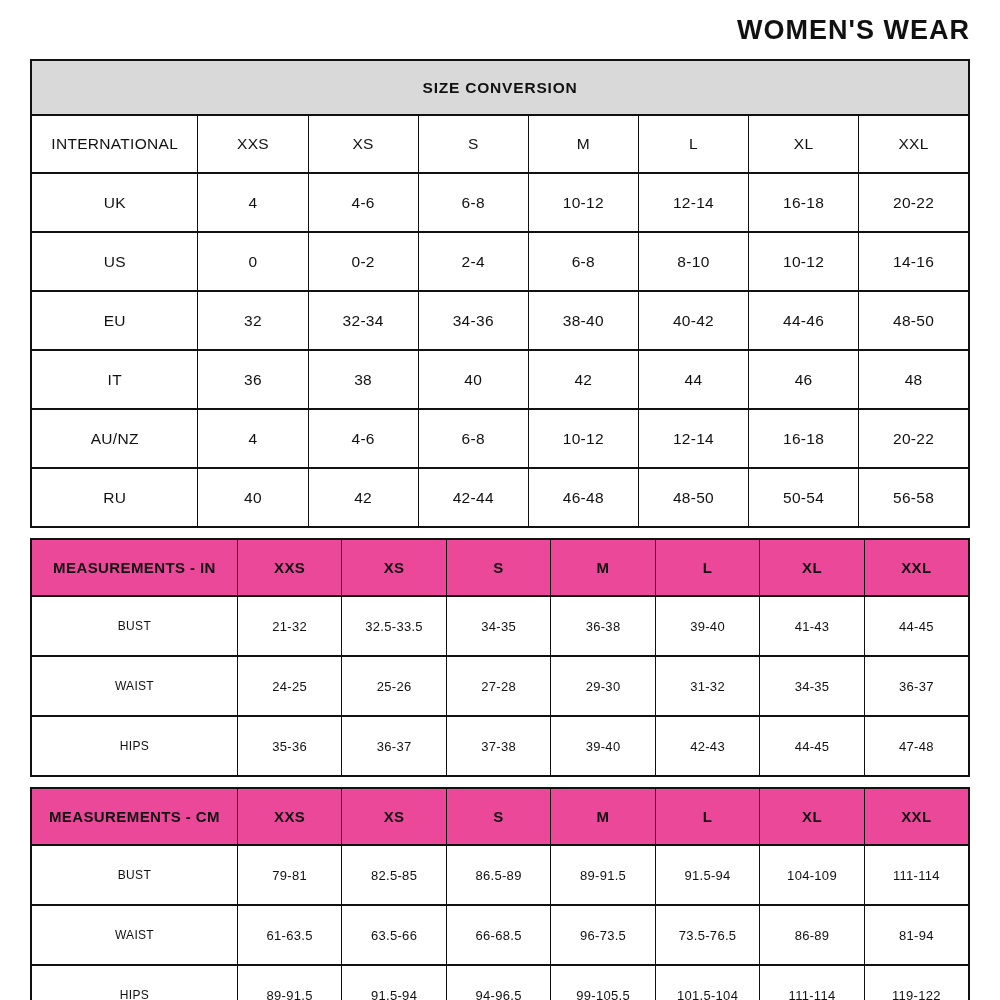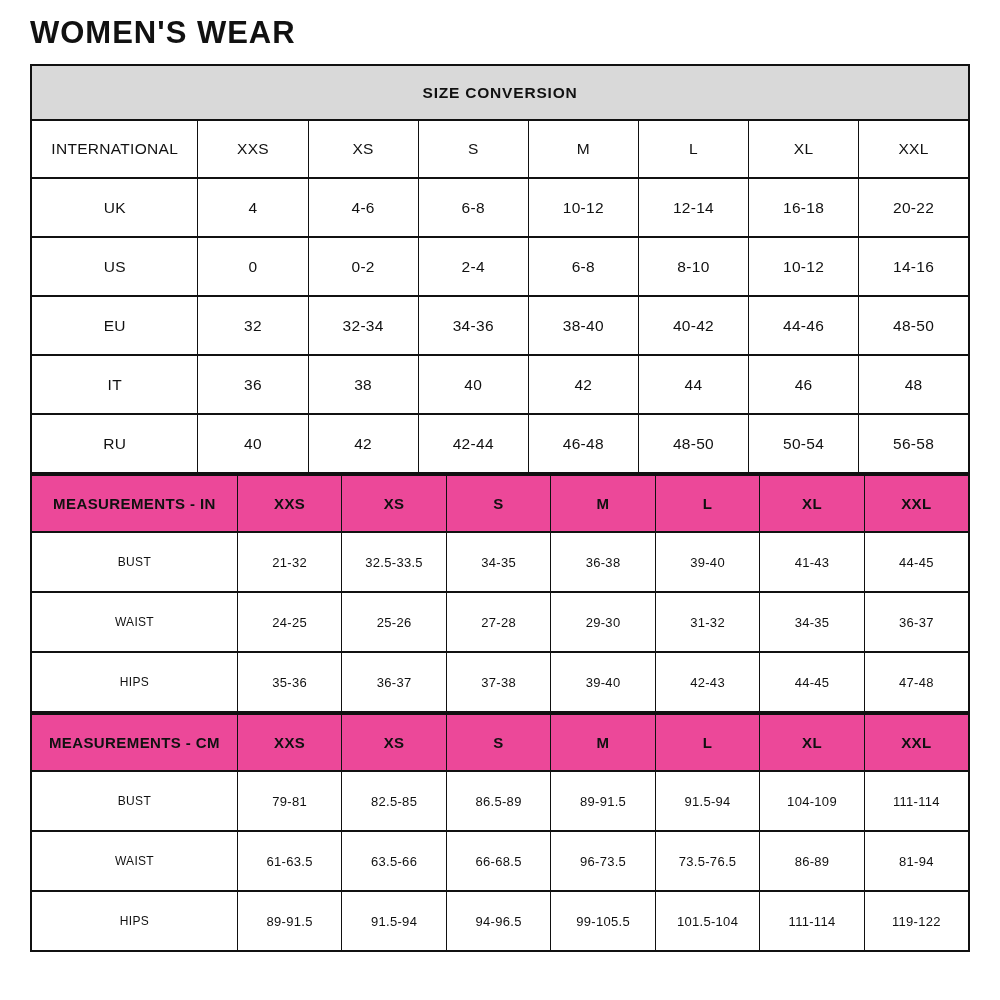--- a/index.html
+++ b/index.html
@@ -2,26 +2,26 @@
 <html><head>
 <meta charset="utf-8">
 <style>
   html,body { margin:0; padding:0; }
   body {
     width:1000px; height:1000px; background:#ffffff;
     font-family:"Liberation Sans", sans-serif; color:#111111;
   }
   .sheet { width:940px; margin:0 auto; }
   .page-title {
-    text-align:left; font-weight:700; font-size:31px;
+    text-align:right; font-weight:700; font-size:27px;
     letter-spacing:1px; padding:15px 0 13px 0; color:#111111;
   }
   table {
     border-collapse:collapse; width:100%; table-layout:fixed;
-    border:2.5px solid #111111;
+    margin-bottom:10px; border:2.5px solid #111111;
   }
   td {
     border-left:1.6px solid #111111; border-right:1.6px solid #111111;
     border-top:2.2px solid #111111; border-bottom:2.2px solid #111111;
     text-align:center; vertical-align:middle; overflow:hidden;
     letter-spacing:0.3px;
   }
   .banner {
     background:#d9d9d9; font-weight:700; font-size:15.5px;
     letter-spacing:0.8px; height:51px;
@@ -99,20 +99,30 @@
       </tr>
       <tr class="data">
         <td class="label">IT</td>
         <td>36</td>
         <td>38</td>
         <td>40</td>
         <td>42</td>
         <td>44</td>
         <td>46</td>
         <td>48</td>
+      </tr>
+      <tr class="data">
+        <td class="label">AU/NZ</td>
+        <td>4</td>
+        <td>4-6</td>
+        <td>6-8</td>
+        <td>10-12</td>
+        <td>12-14</td>
+        <td>16-18</td>
+        <td>20-22</td>
       </tr>
       <tr class="data">
         <td class="label">RU</td>
         <td>40</td>
         <td>42</td>
         <td>42-44</td>
         <td>46-48</td>
         <td>48-50</td>
         <td>50-54</td>
         <td>56-58</td>

